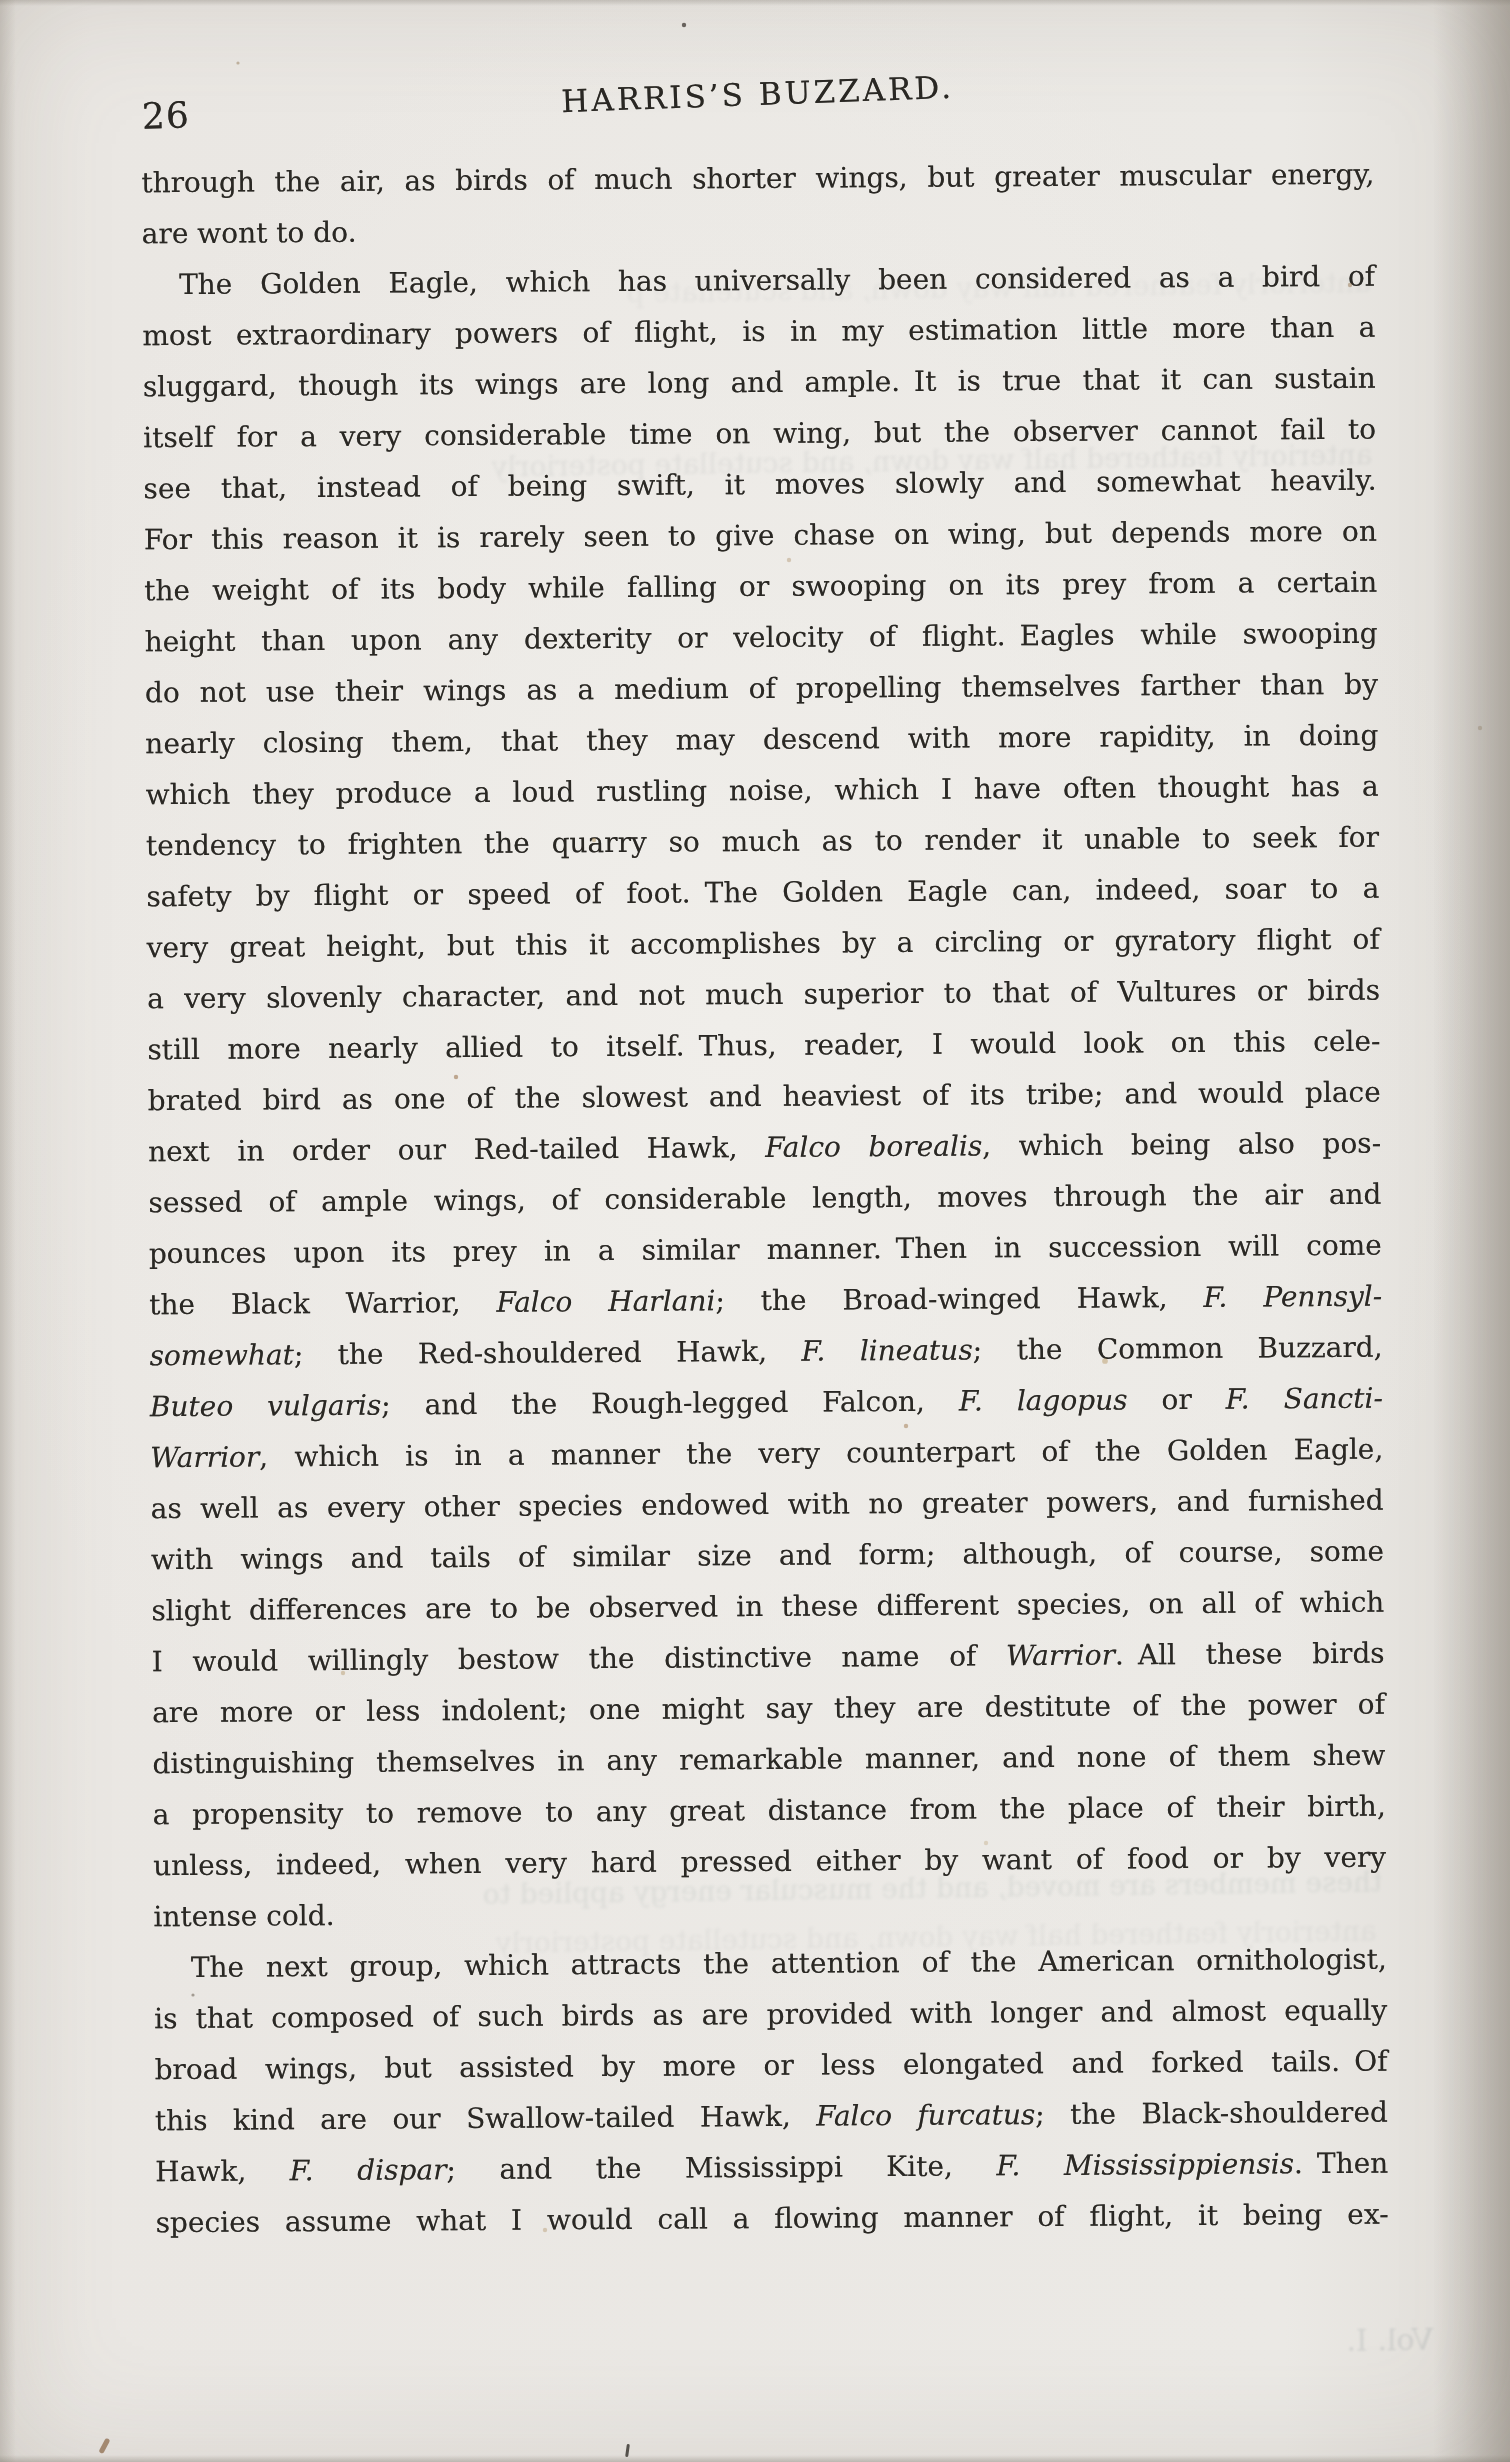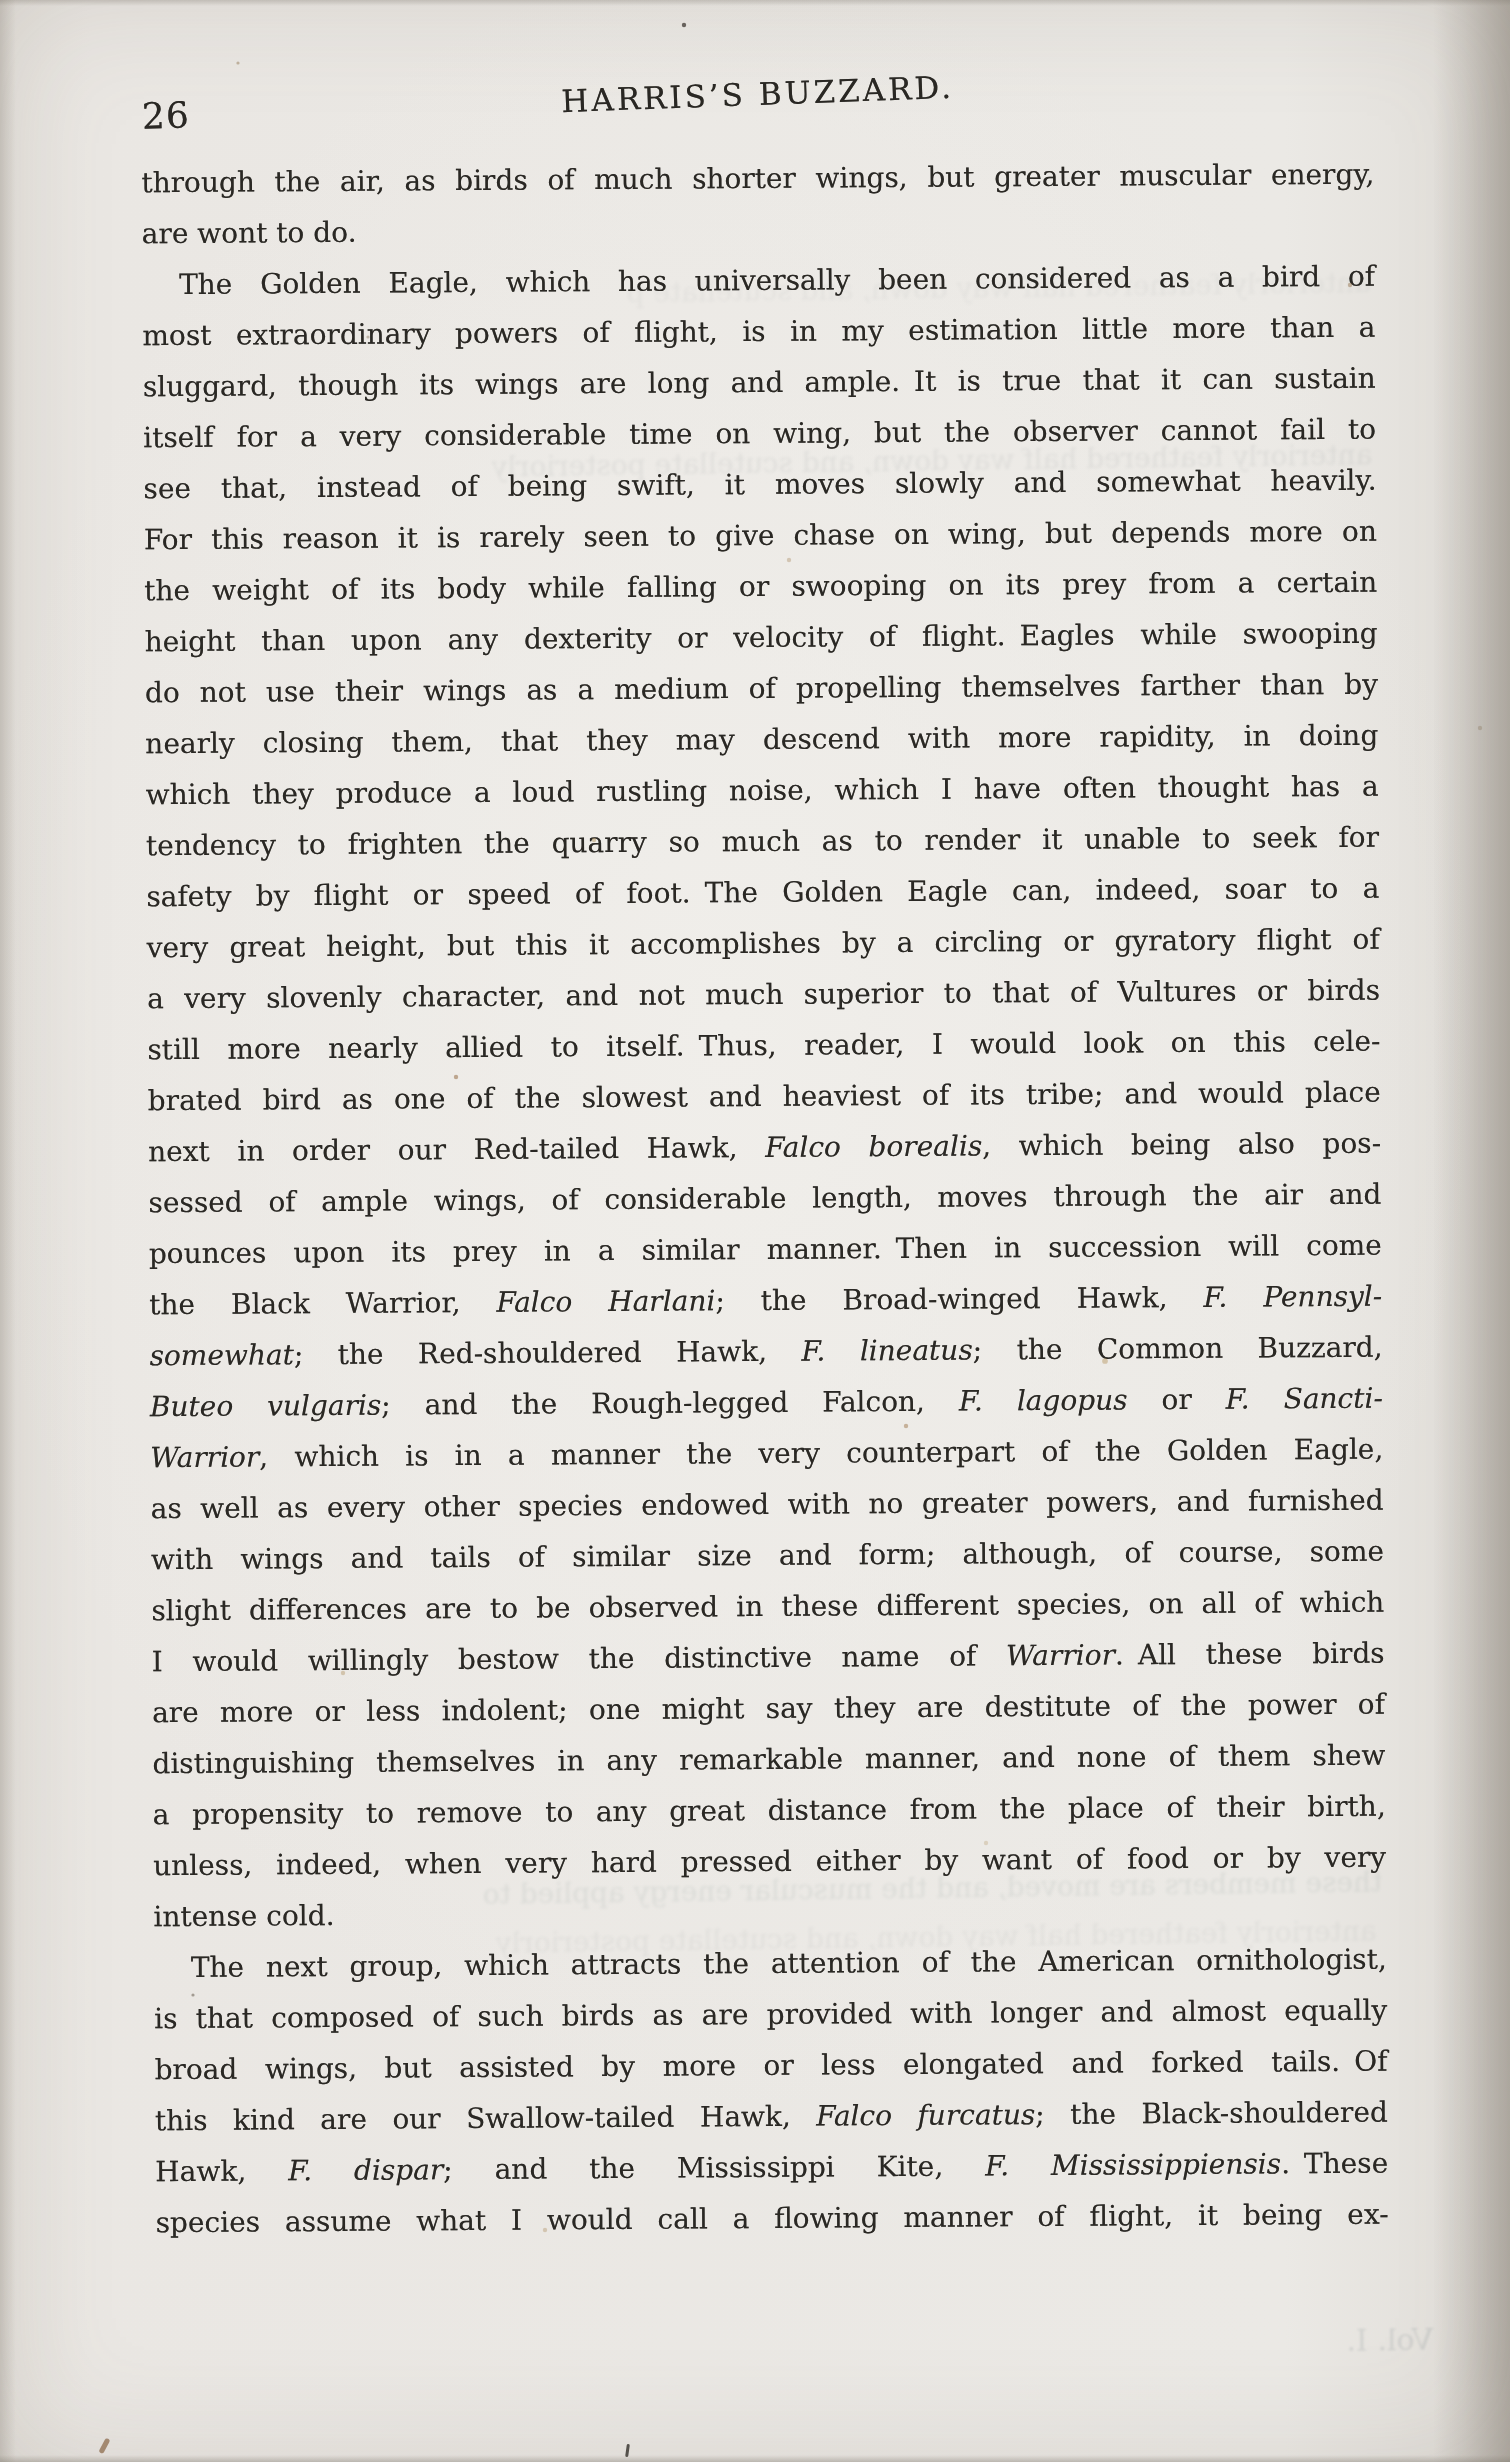--- a/index.html
+++ b/index.html
@@ -140,21 +140,21 @@
         <div class="line full"><span>I would willingly bestow the distinctive name of </span><span class="it">Warrior</span><span>. All these birds</span></div>
         <div class="line full"><span>are more or less indolent; one might say they are destitute of the power of</span></div>
         <div class="line full"><span>distinguishing themselves in any remarkable manner, and none of them shew</span></div>
         <div class="line full"><span>a propensity to remove to any great distance from the place of their birth,</span></div>
         <div class="line full"><span>unless, indeed, when very hard pressed either by want of food or by very</span></div>
         <div class="line"><span>intense cold.</span></div>
         <div class="line full"><span class="indent"></span><span>The next group, which attracts the attention of the American ornithologist,</span></div>
         <div class="line full"><span>is that composed of such birds as are provided with longer and almost equally</span></div>
         <div class="line full"><span>broad wings, but assisted by more or less elongated and forked tails. Of</span></div>
         <div class="line full"><span>this kind are our Swallow-tailed Hawk, </span><span class="it">Falco furcatus</span><span>; the Black-shouldered</span></div>
-        <div class="line full"><span>Hawk, </span><span class="it">F. dispar</span><span>; and the Mississippi Kite, </span><span class="it">F. Mississippiensis</span><span>. These</span></div>
+        <div class="line full"><span>Hawk, </span><span class="it">F. dispar</span><span>; and the Mississippi Kite, </span><span class="it">F. Mississippiensis</span><span>. Then</span></div>
         <div class="line full"><span>species assume what I would call a flowing manner of flight, it being ex-</span></div>
       </div>
   </div>
 
   <div class="specks"></div>
   <div class="fleck-1"></div>
   <div class="fleck-2"></div>
 
   <div class="edge-left"></div>
   <div class="edge-right"></div>

